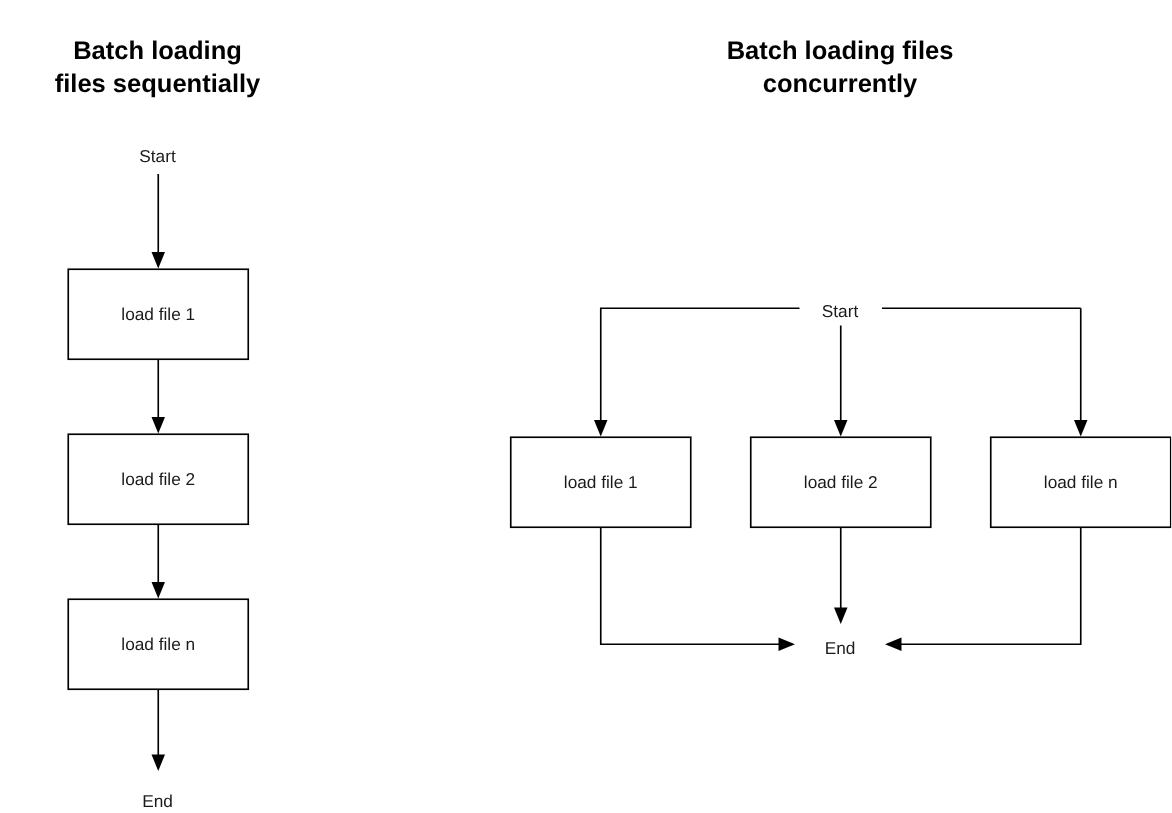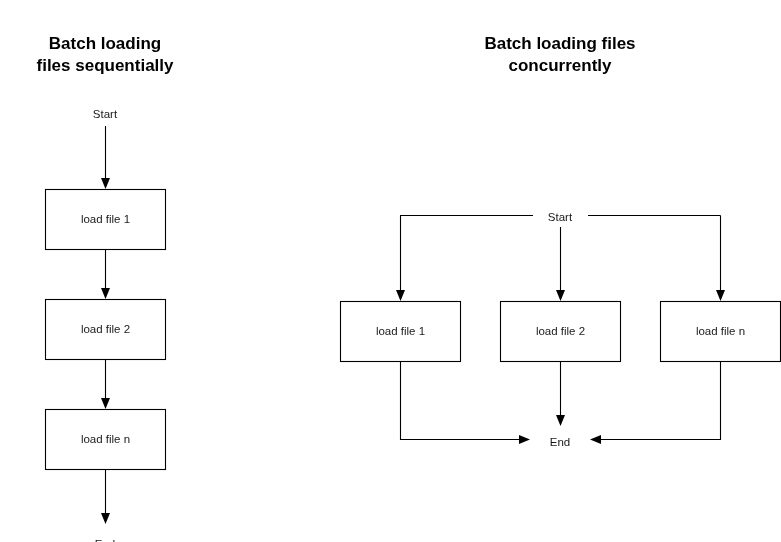--- a/index.html
+++ b/index.html
@@ -10,21 +10,21 @@
   body {
     width: 781px;
     height: 542px;
     font-family: "Liberation Sans", sans-serif;
     color: #000000;
     overflow: hidden;
     position: relative;
   }
   #diagram-root {
     position: absolute;
-    top: 18px;
+    top: 8px;
     left: 0;
     width: 781px;
     height: 517px;
   }
   svg {
     display: block;
   }
   .flow-title {
     font-family: "Liberation Sans", sans-serif;
     font-size: 17px;

